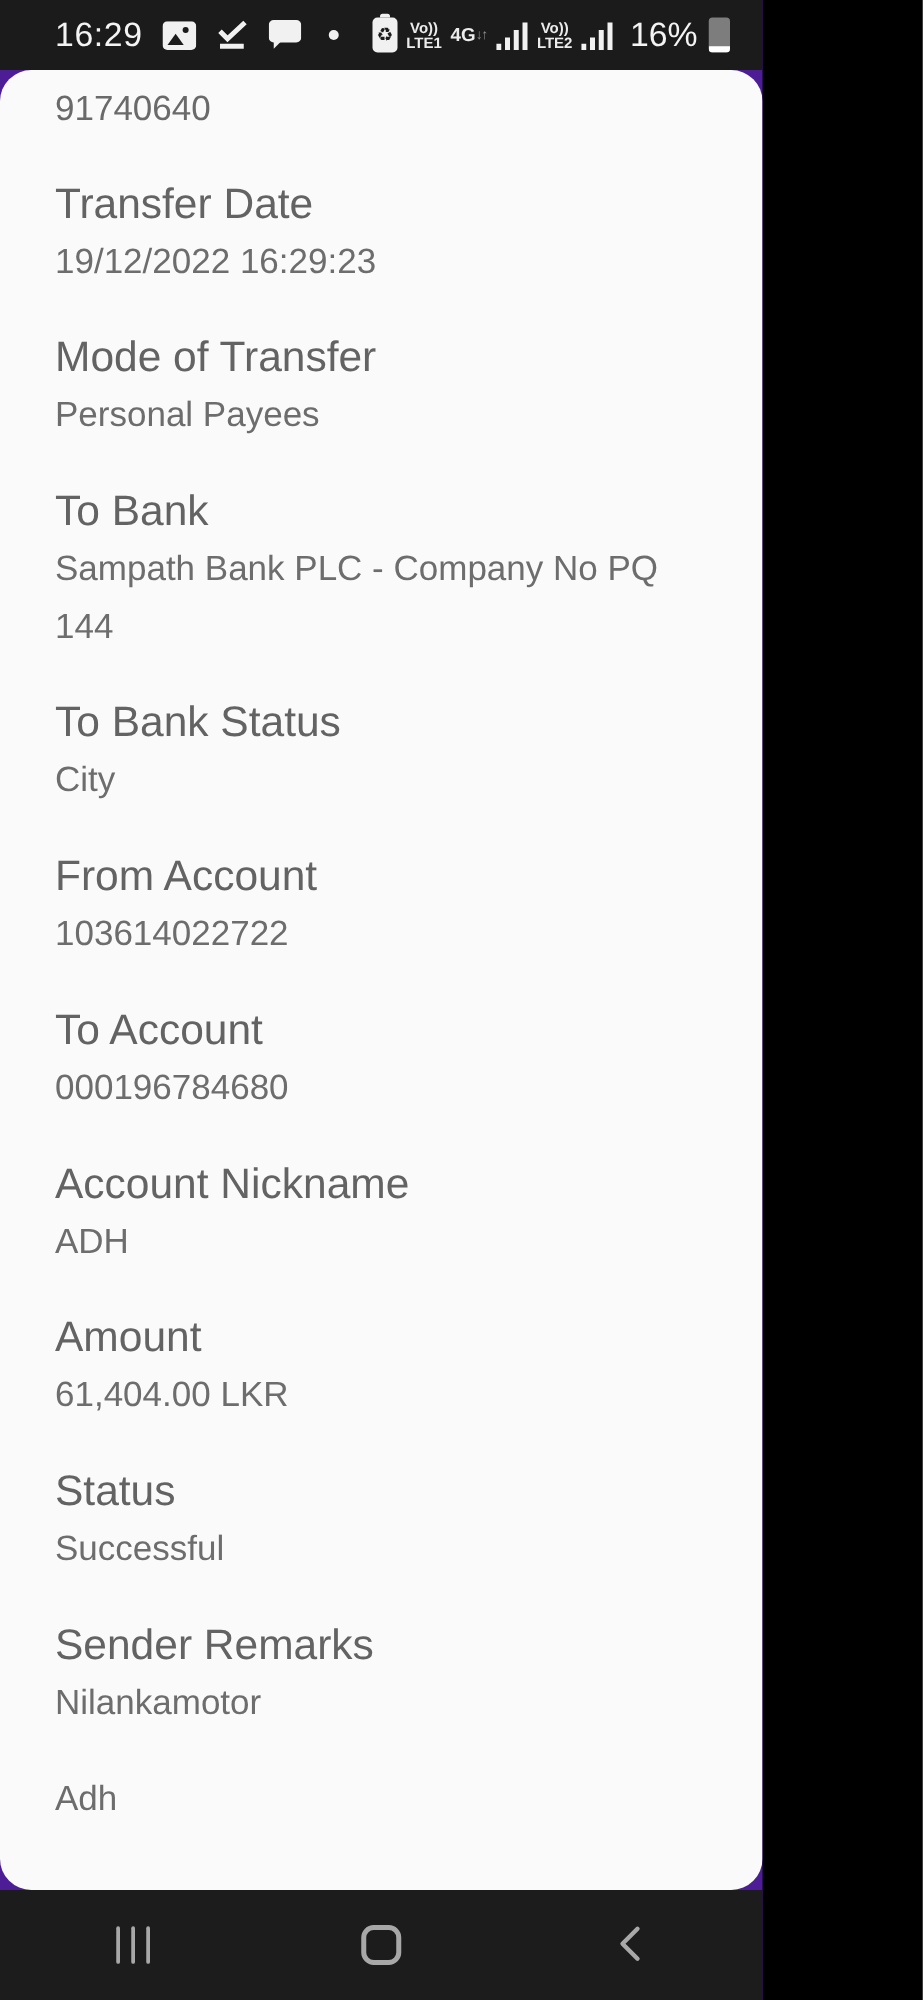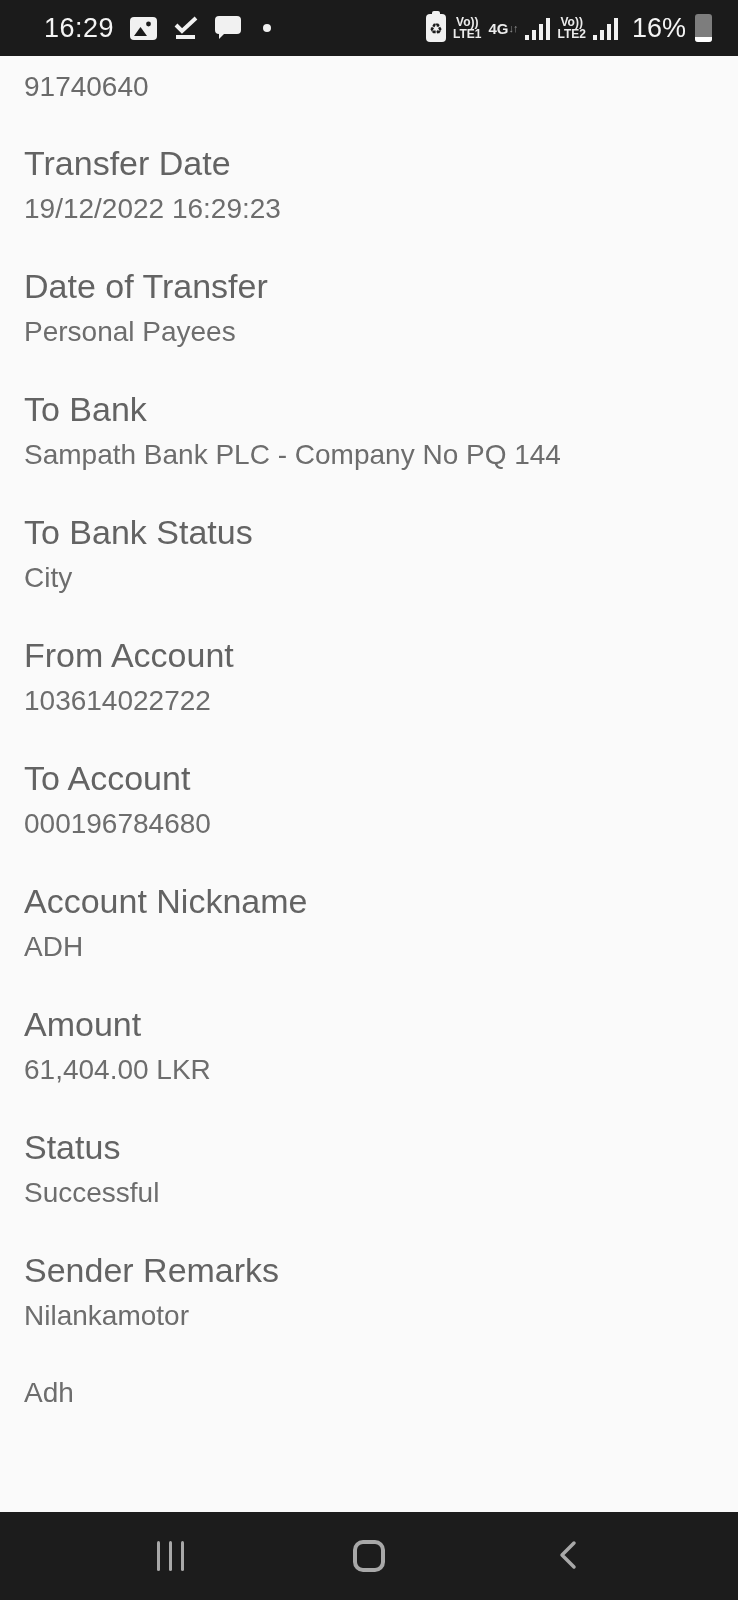--- a/index.html
+++ b/index.html
@@ -1,20 +1,20 @@
 <!DOCTYPE html>
 <html><head>
 <meta charset="utf-8">
 <style>
   * { margin: 0; padding: 0; box-sizing: border-box; }
   html, body { width: 738px; background: #000; }
   body { font-family: "Liberation Sans", sans-serif; }
 
   .screen {
-    width: 738px; height: 1600px;
+    width: 610px; height: 1600px;
     display: flex; flex-direction: column;
     overflow: hidden;
     background: #4c1d95;
   }
 
   
   .status-bar {
     height: 56px; flex: 0 0 56px;
     background: #1b1b1b;
     color: #f1f1f1;
@@ -51,22 +51,23 @@
   .battery::before {
     content: ""; position: absolute; top: -3px; left: 5px; width: 7px; height: 3px;
     background: #7d7d7d; border-radius: 2px 2px 0 0;
   }
   .battery .charge { position: absolute; bottom: 0; left: 0; right: 0; height: 5px; background: #ffffff; }
 
   
   .content {
     flex: 1 1 auto;
     background: #fafafa;
-    padding: 8px 40px 0 24px;
+    padding: 8px 40px 0 44px;
     overflow: hidden;
+    border-radius: 25px;
   }
   .ref-value {
     font-size: 28px; line-height: 46px; color: #6a6a6a; font-weight: 300;
     margin-bottom: 30px;
   }
   .field { margin-bottom: 31px; }
   .field-label { font-size: 34px; line-height: 46px; color: #636363; font-weight: 400; }
   .field-value { font-size: 28px; line-height: 46px; color: #6d6d6d; font-weight: 300; }
 
   
@@ -168,21 +169,21 @@
 
   <div class="content">
     <div class="ref-value">91740640</div>
     <div id="fields">
   <div class="field">
     <div class="field-label">Transfer Date</div>
     <div class="field-value">19/12/2022 16:29:23</div>
   </div>
 
   <div class="field">
-    <div class="field-label">Date of Transfer</div>
+    <div class="field-label">Mode of Transfer</div>
     <div class="field-value">Personal Payees</div>
   </div>
 
   <div class="field">
     <div class="field-label">To Bank</div>
     <div class="field-value">Sampath Bank PLC - Company No PQ 144</div>
   </div>
 
   <div class="field">
     <div class="field-label">To Bank Status</div>

